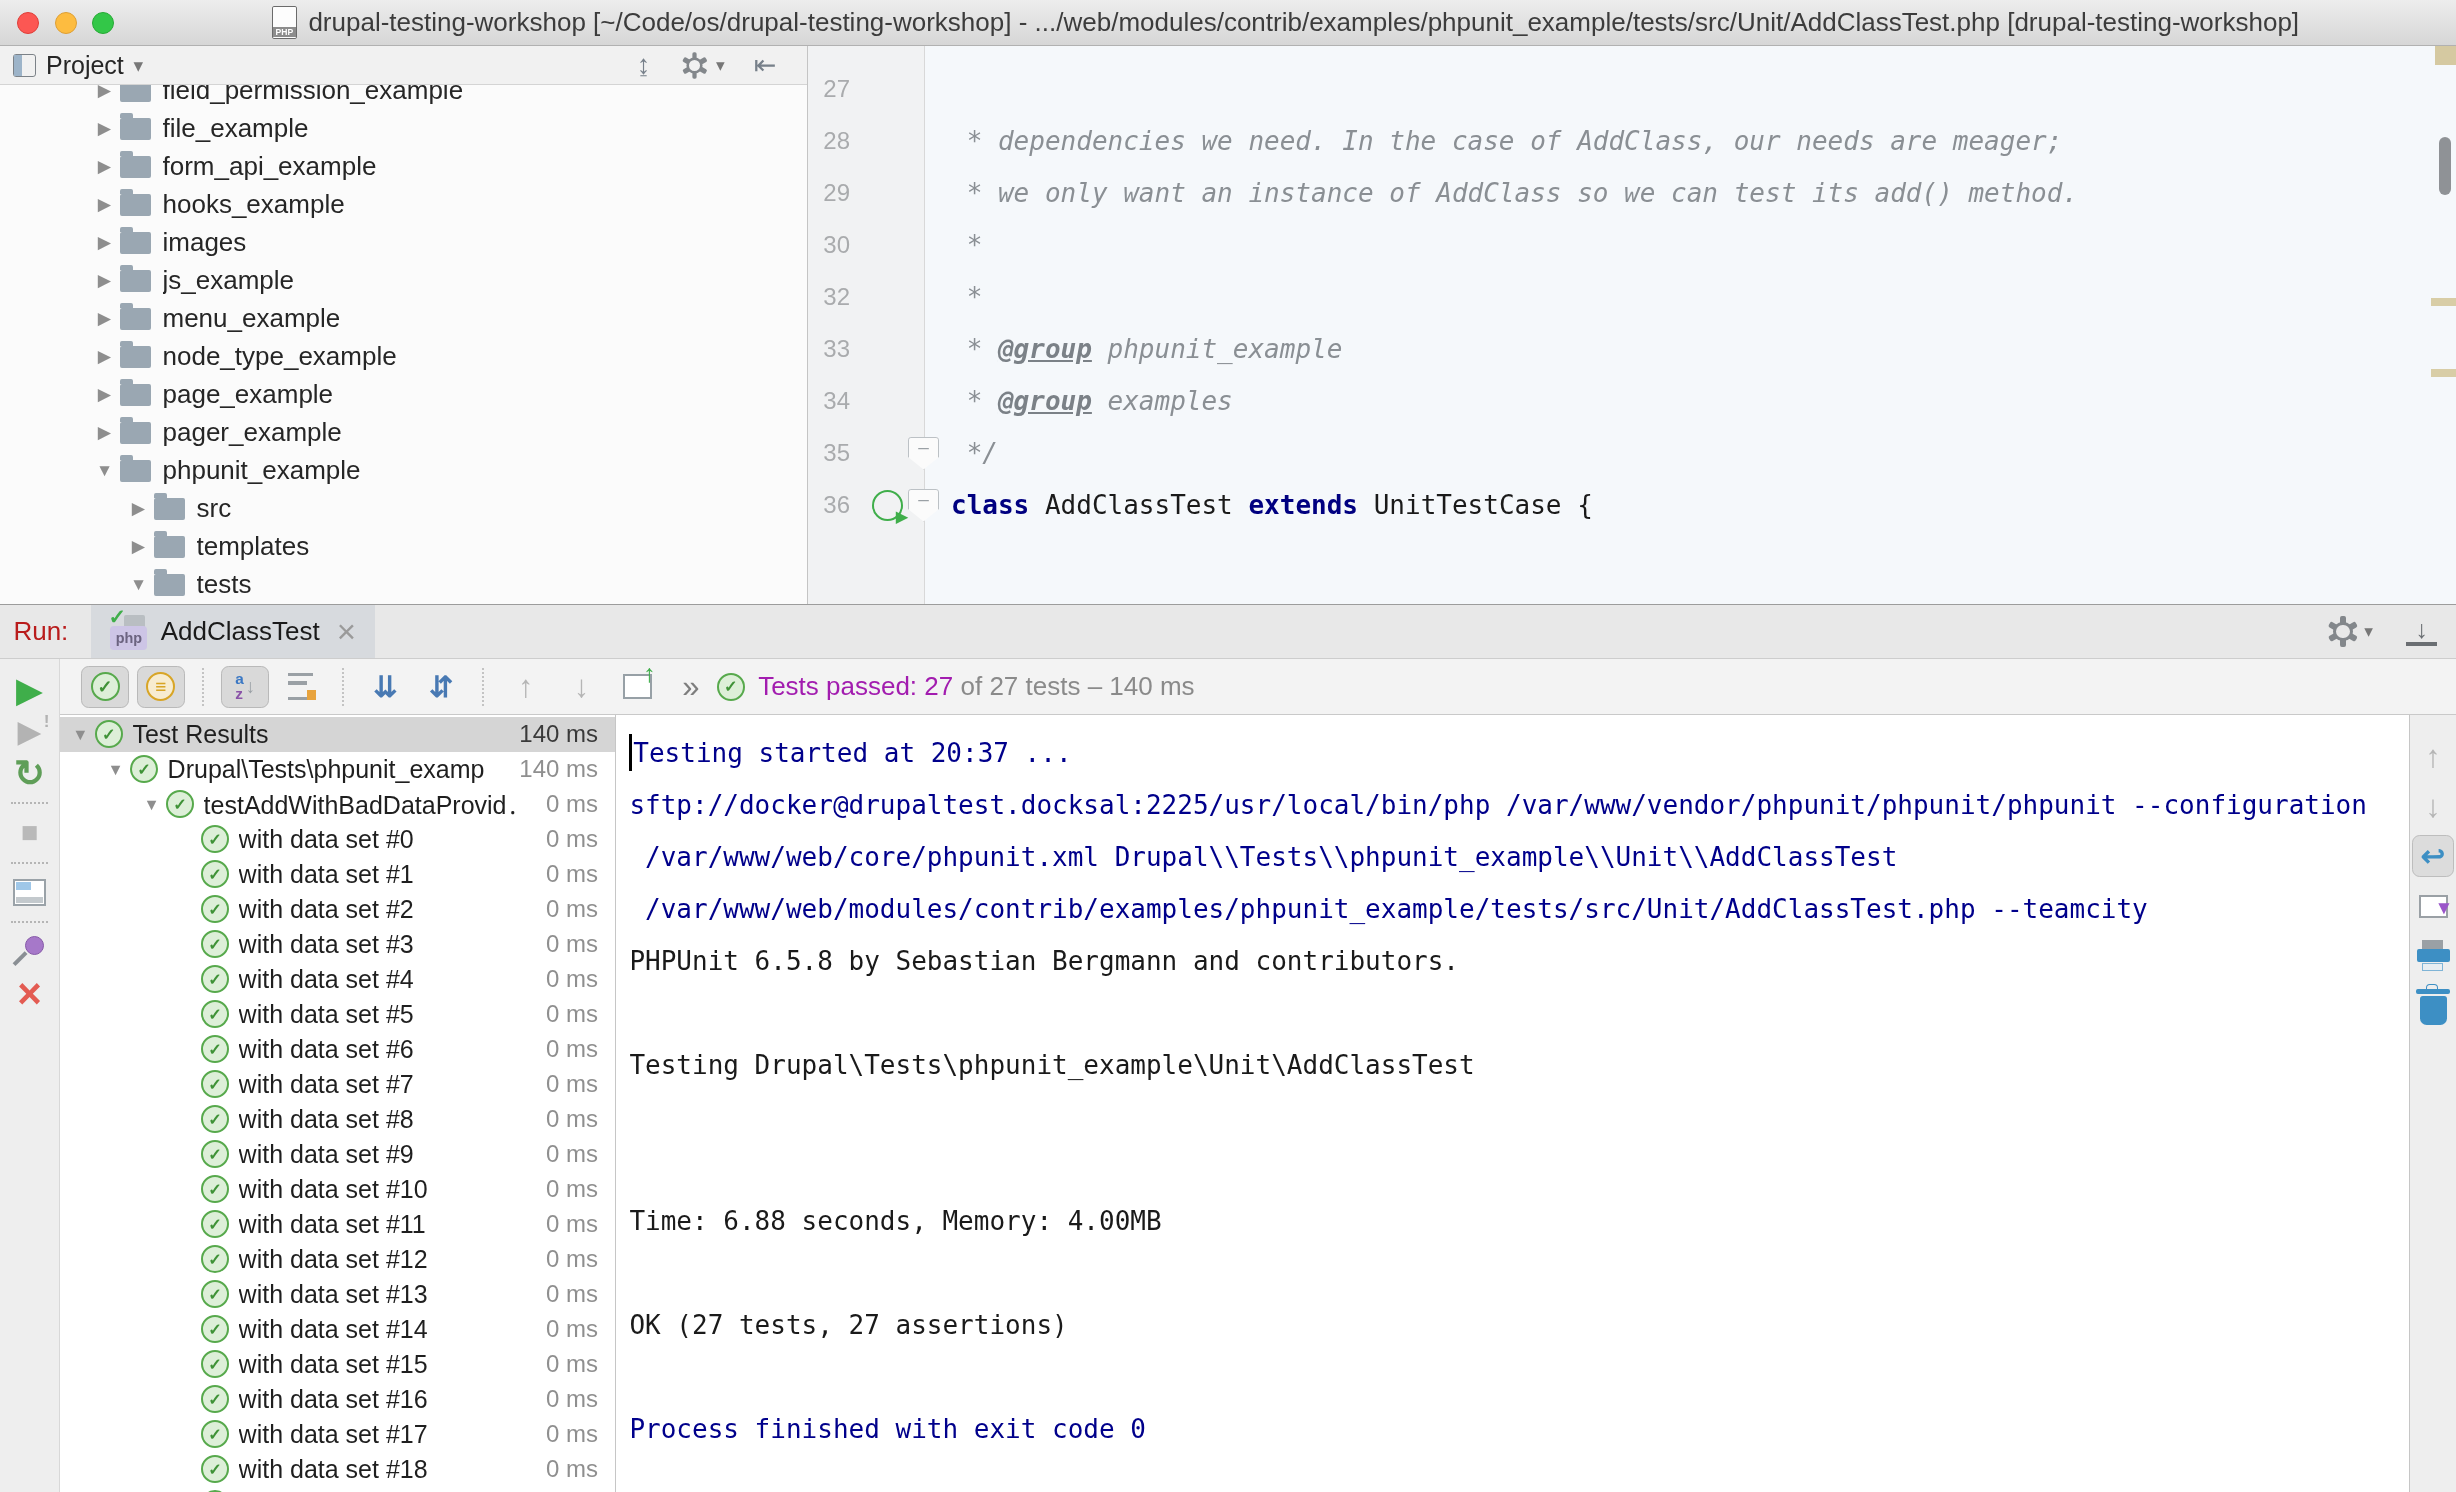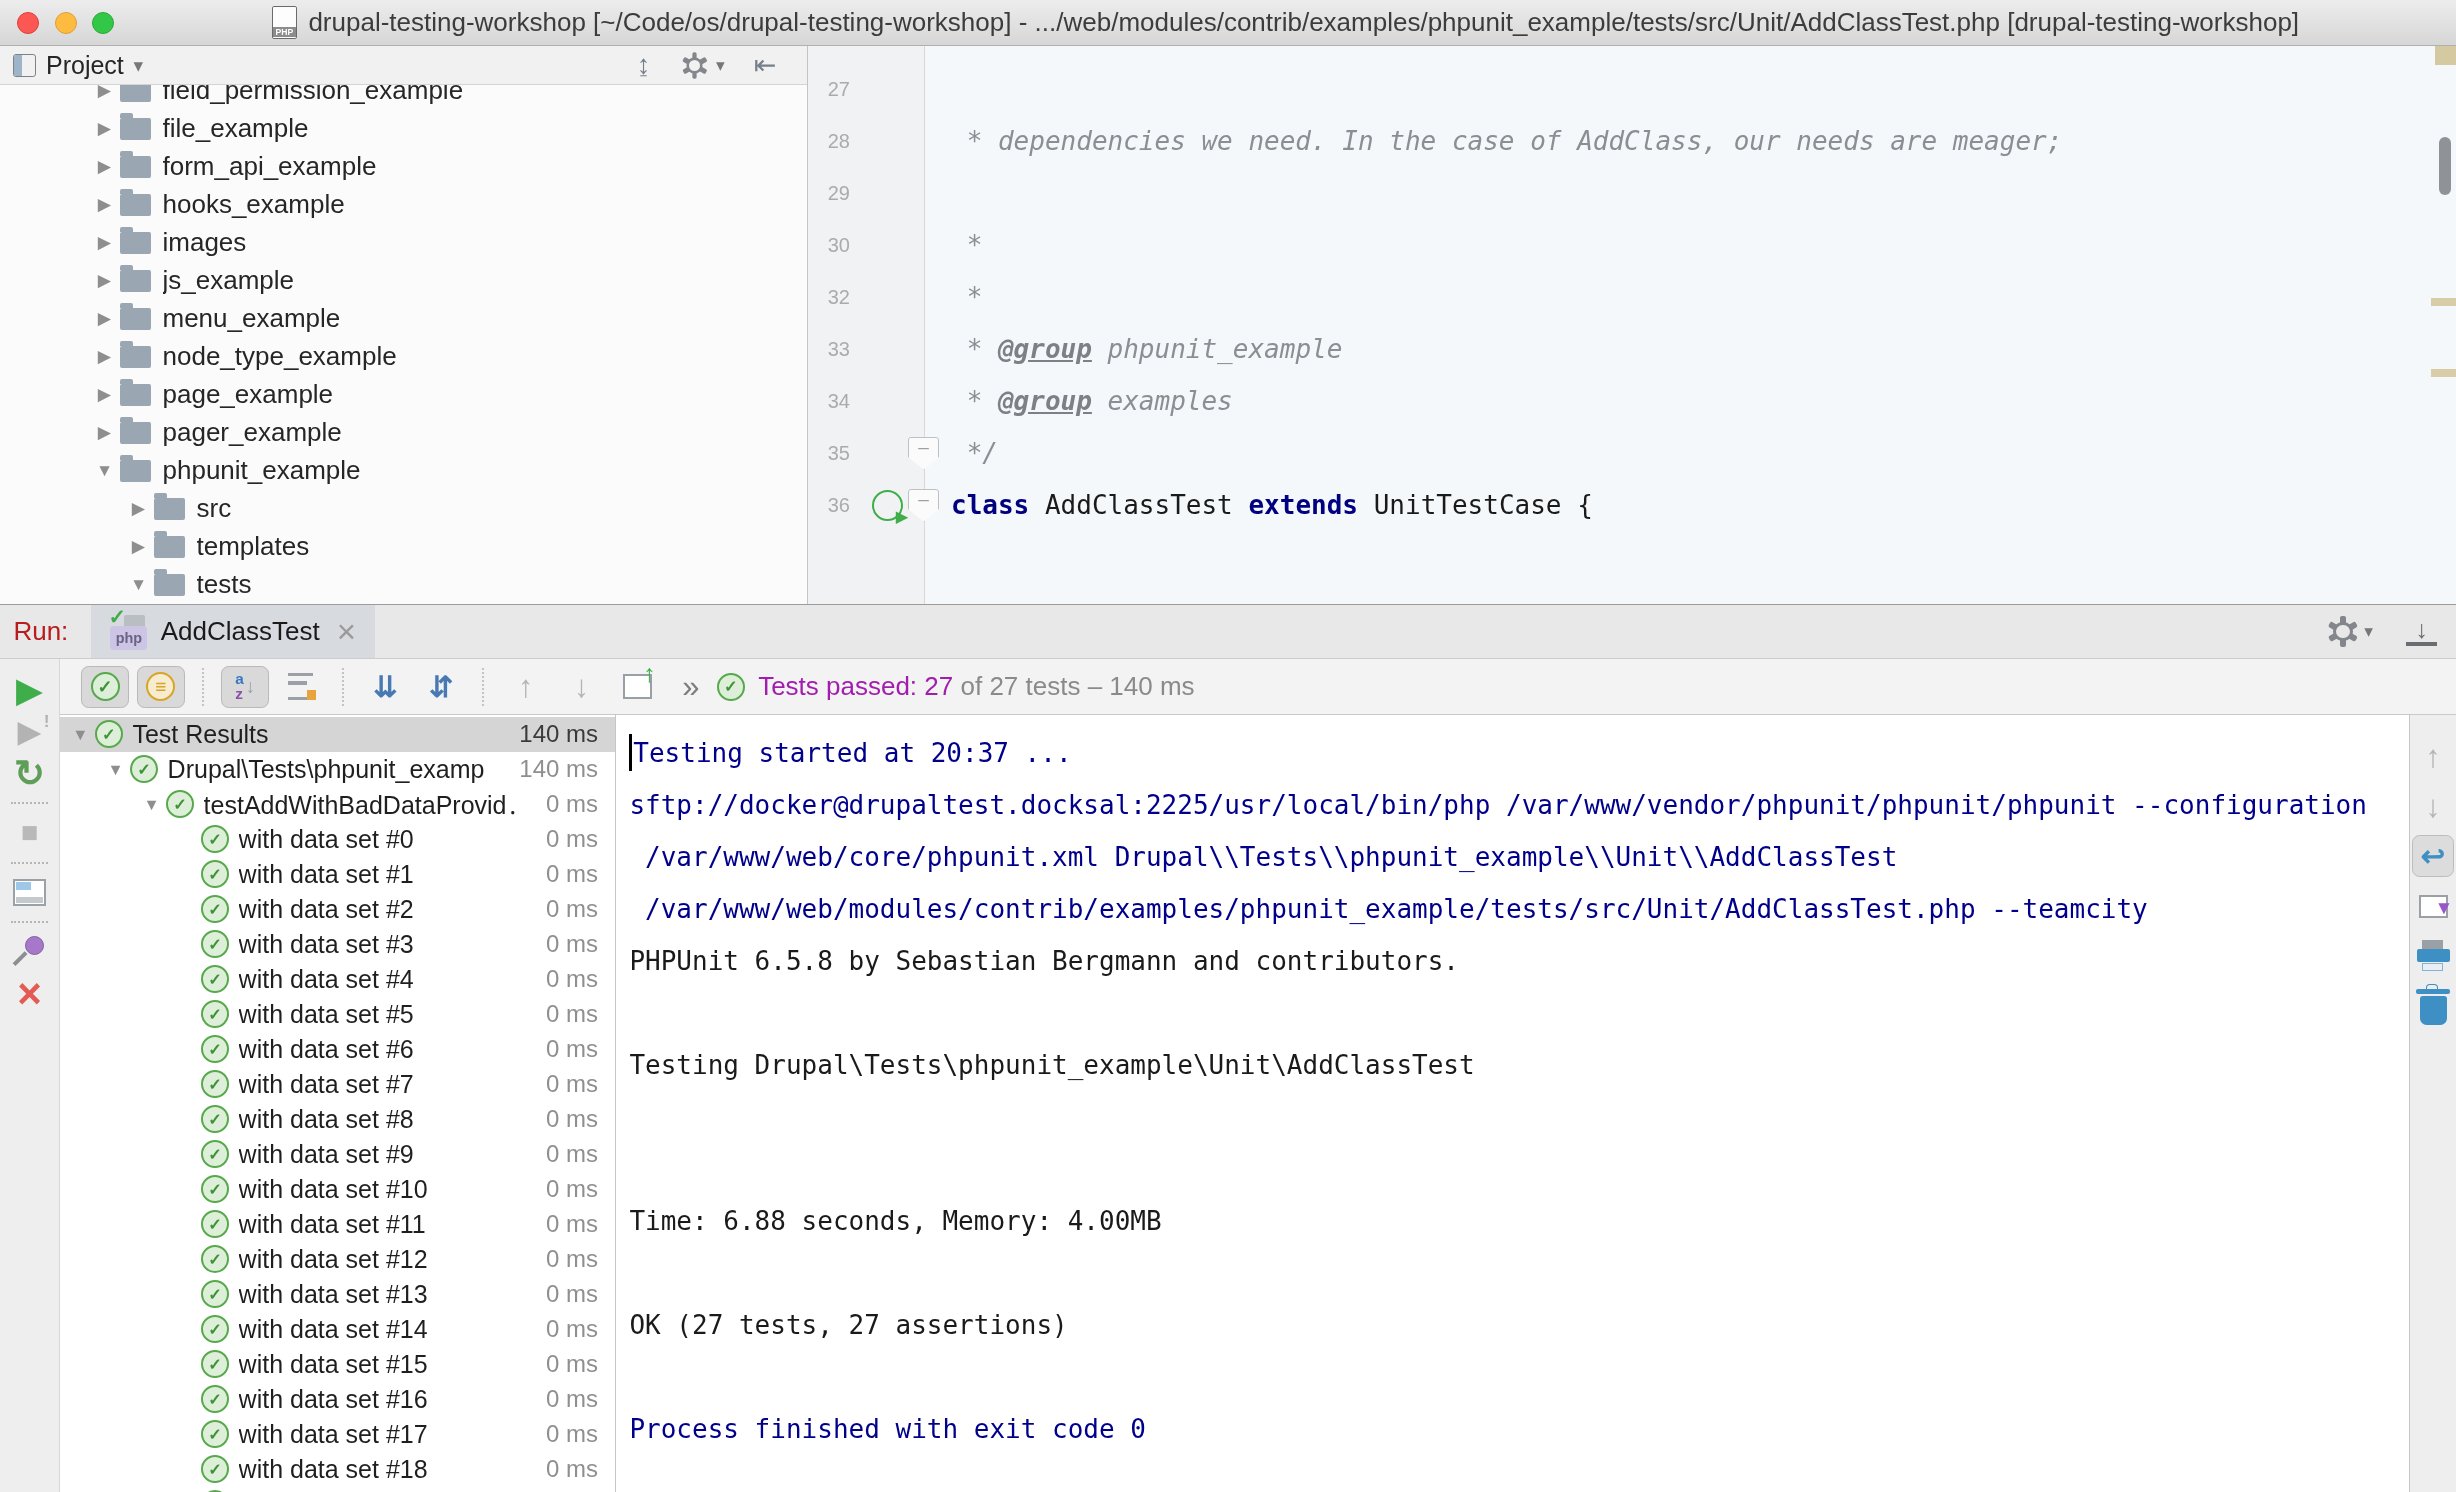--- a/index.html
+++ b/index.html
@@ -41,21 +41,21 @@
   .folder{width:31px;height:22px;flex:0 0 31px;background:#9aa7b2;border-radius:1.9px;position:relative;margin-right:11.5px;}
   .folder::before{content:"";position:absolute;top:-4.8px;left:0;width:13.4px;height:4.8px;background:#9aa7b2;
     border-radius:1.9px 1.9px 0 0;}
 
   
   .editor{flex:1;position:relative;background:#f5f8fb;overflow:hidden;}
   .gutter-bg{position:absolute;top:0;bottom:0;left:0;width:116px;background:#f1f2f3;
     border-right:1px solid #d8d8d8;}
   .editor-lines{position:absolute;top:-35px;left:0;right:23px;}
   .eline{height:52px;display:flex;align-items:center;position:relative;}
-  .lnum{flex:0 0 42px;text-align:right;color:#a9abad;font-size:20px;}
+  .lnum{flex:0 0 42px;text-align:right;color:#a9abad;font-size:24px;}
   .gslot{flex:0 0 74px;display:flex;align-items:center;justify-content:center;position:relative;}
   .run-gutter{width:31px;height:31px;border:2.9px solid var(--accent_green,#3fae4a);border-radius:50%;
     box-sizing:border-box;position:relative;background:transparent;}
   .run-gutter::after{content:"▶";position:absolute;right:-7.7px;bottom:-7.7px;color:var(--accent_green,#3fae4a);font-size:16.3px;}
   .fold{position:absolute;left:100px;top:9.6px;width:31px;height:33px;background:#fbfbfb;
     border:1.9px solid #bcc1c5;box-sizing:border-box;border-radius:2.9px;
     clip-path:polygon(0 0,100% 0,100% 62%,50% 100%,0 62%);
     color:#9aa0a5;font-size:19px;display:flex;align-items:flex-start;justify-content:center;line-height:17.3px;}
   .ecode{white-space:pre;font-family:"DejaVu Sans Mono","Liberation Mono",monospace;font-size:26px;padding-left:27px;}
   .tk-c{color:#8a8f94;font-style:italic;}
@@ -296,20 +296,21 @@
             <span class="gslot"></span>
           </div>
           <div class="eline">
             <span class="lnum">28</span>
             <span class="gslot"></span>
             <span class="ecode"><span class="tk-c"> * dependencies we need. In the case of AddClass, our needs are meager;</span></span>
           </div>
           <div class="eline">
             <span class="lnum">29</span>
             <span class="gslot"></span>
+            <span class="ecode"><span class="tk-c"> * we only want an instance of AddClass so we can test its add() method.</span></span>
           </div>
           <div class="eline">
             <span class="lnum">30</span>
             <span class="gslot"></span>
             <span class="ecode"><span class="tk-c"> *</span></span>
           </div>
           <div class="eline">
             <span class="lnum">32</span>
             <span class="gslot"></span>
             <span class="ecode"><span class="tk-c"> *</span></span>

